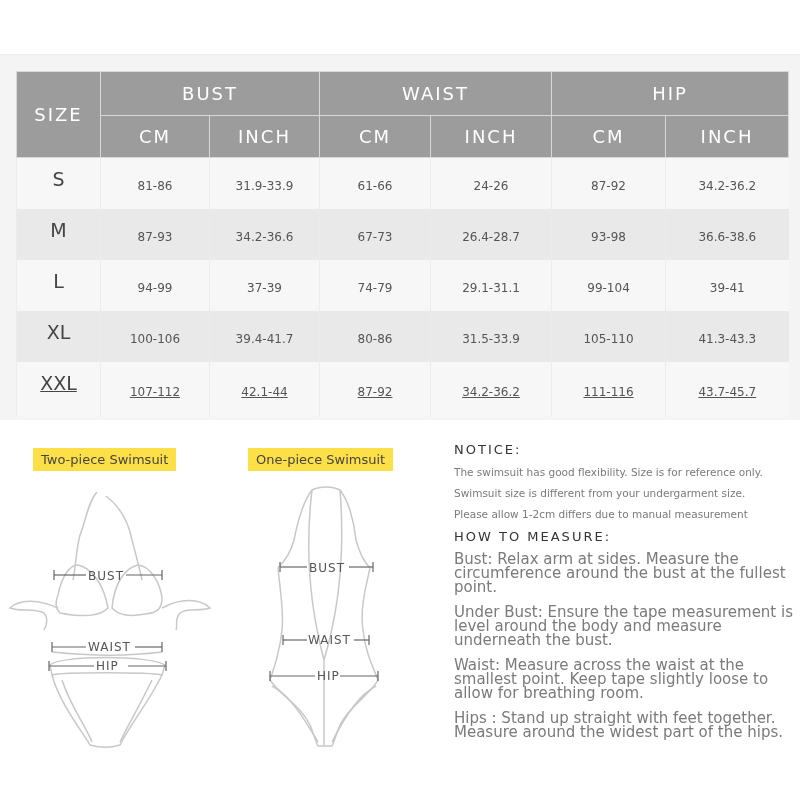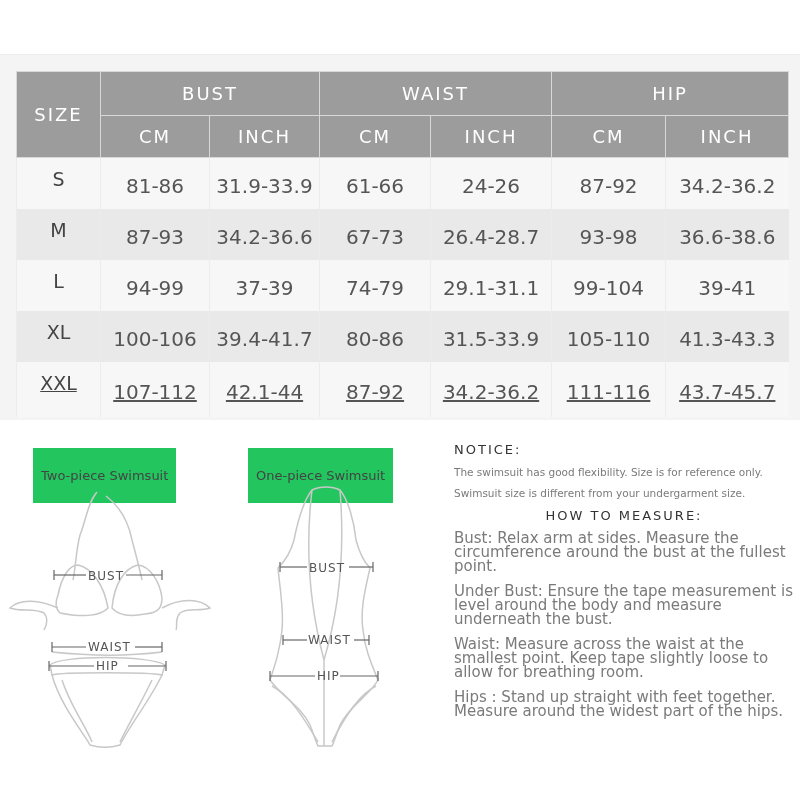--- a/index.html
+++ b/index.html
@@ -15,39 +15,39 @@
     border-collapse: collapse; table-layout: fixed;
   }
   table.size th {
     background: #9c9c9c; color: #ffffff; font-weight: normal;
     letter-spacing: 2px; font-size: 18px; border: 1px solid #d8d8d8;
     text-align: center;
   }
   table.size thead tr.r1 th { height: 44px; }
   table.size thead tr.r2 th { height: 42px; text-align: center; }
   table.size td {
-    text-align: center; font-size: 20px; color: #555; border-left: 1px solid #ececec;
+    text-align: center; font-size: 12px; color: #555; border-left: 1px solid #ececec;
     height: 51px; padding-top: 6px;
   }
   table.size td.sz { padding-top: 0; vertical-align: top; padding-top: 10px; font-size: 19px; color: #444; }
   table.size tbody tr:nth-child(odd) td { background: #f7f7f7; }
   table.size tbody tr:nth-child(even) td { background: #e9e9e9; }
   table.size tbody tr:last-child td { height: 55px; text-decoration: underline; }
 
   .diag-label {
-    position: absolute; background: #22c55e; color: #444; font-size: 13px;
-    padding: 20px 8px; white-space: nowrap;
+    position: absolute; background: #fde047; color: #444; font-size: 13px;
+    padding: 4px 8px; white-space: nowrap;
   }
   svg.diagram { position: absolute; }
   svg.diagram text { font-family: "DejaVu Sans", sans-serif; font-size: 12px; fill: #555; letter-spacing: 1px; }
 
   .notice { position: absolute; left: 454px; top: 442px; width: 340px; }
   .notice h2 { font-weight: normal; font-size: 13px; letter-spacing: 2px; color: #333; margin-bottom: 9px; }
   .notice p.line { font-size: 10.5px; color: #7a7a7a; margin-bottom: 9px; white-space: nowrap; }
-  .notice h2.how { margin-top: 8px; margin-bottom: 8px; text-align: center; }
+  .notice h2.how { margin-top: 8px; margin-bottom: 8px; }
   .notice p.para { font-size: 15px; color: #7a7a7a; line-height: 14px; margin-bottom: 11px; }
 </style>
 </head>
 <body>
 
 <div class="panel"></div>
 
 <table class="size">
   <colgroup>
     <col style="width:84px">
@@ -199,18 +199,19 @@
   </g>
   <text x="89" y="92">BUST</text>
   <text x="88" y="164">WAIST</text>
   <text x="97" y="200">HIP</text>
 </svg>
 
 <div class="notice">
   <h2>NOTICE:</h2>
   <p class="line">The swimsuit has good flexibility. Size is for reference only.</p>
   <p class="line">Swimsuit size is different from your undergarment size.</p>
+  <p class="line">Please allow 1-2cm differs due to manual measurement</p>
   <h2 class="how">HOW TO MEASURE:</h2>
   <p class="para">Bust: Relax arm at sides. Measure the circumference around the bust at the fullest point.</p>
   <p class="para">Under Bust: Ensure the tape measurement is level around the body and measure underneath the bust.</p>
   <p class="para">Waist: Measure across the waist at the smallest point. Keep tape slightly loose to allow for breathing room.</p>
   <p class="para">Hips : Stand up straight with feet together. Measure around the widest part of the hips.</p>
 </div>
 
 </body></html>

